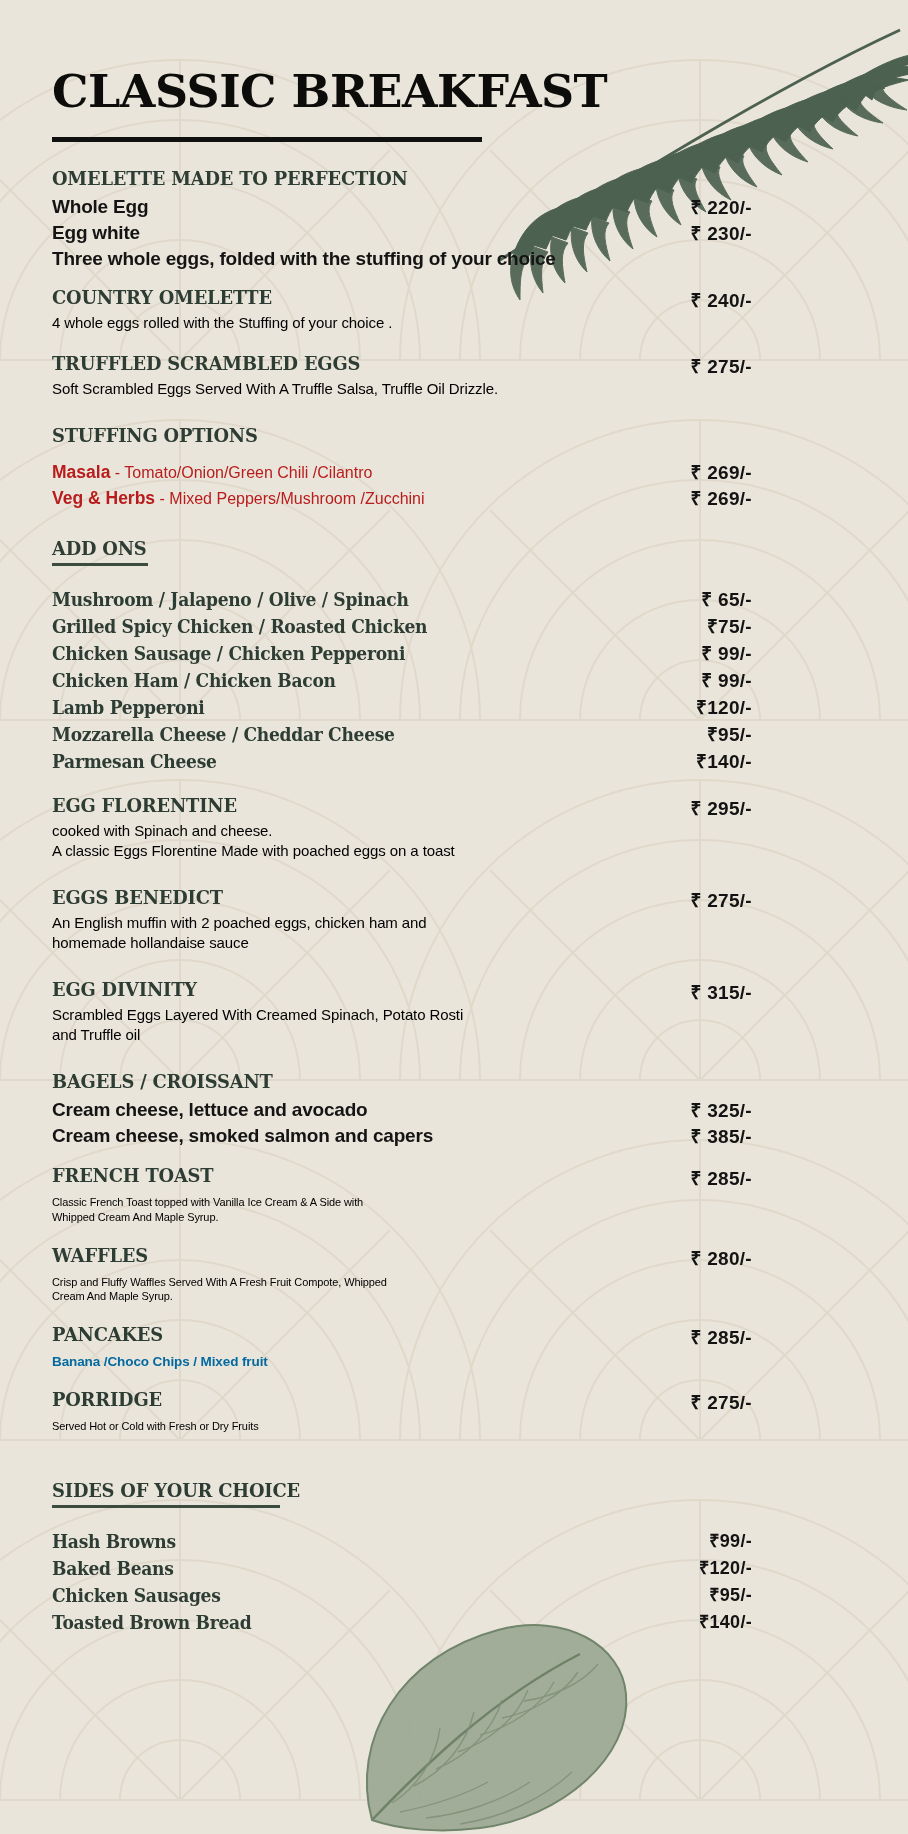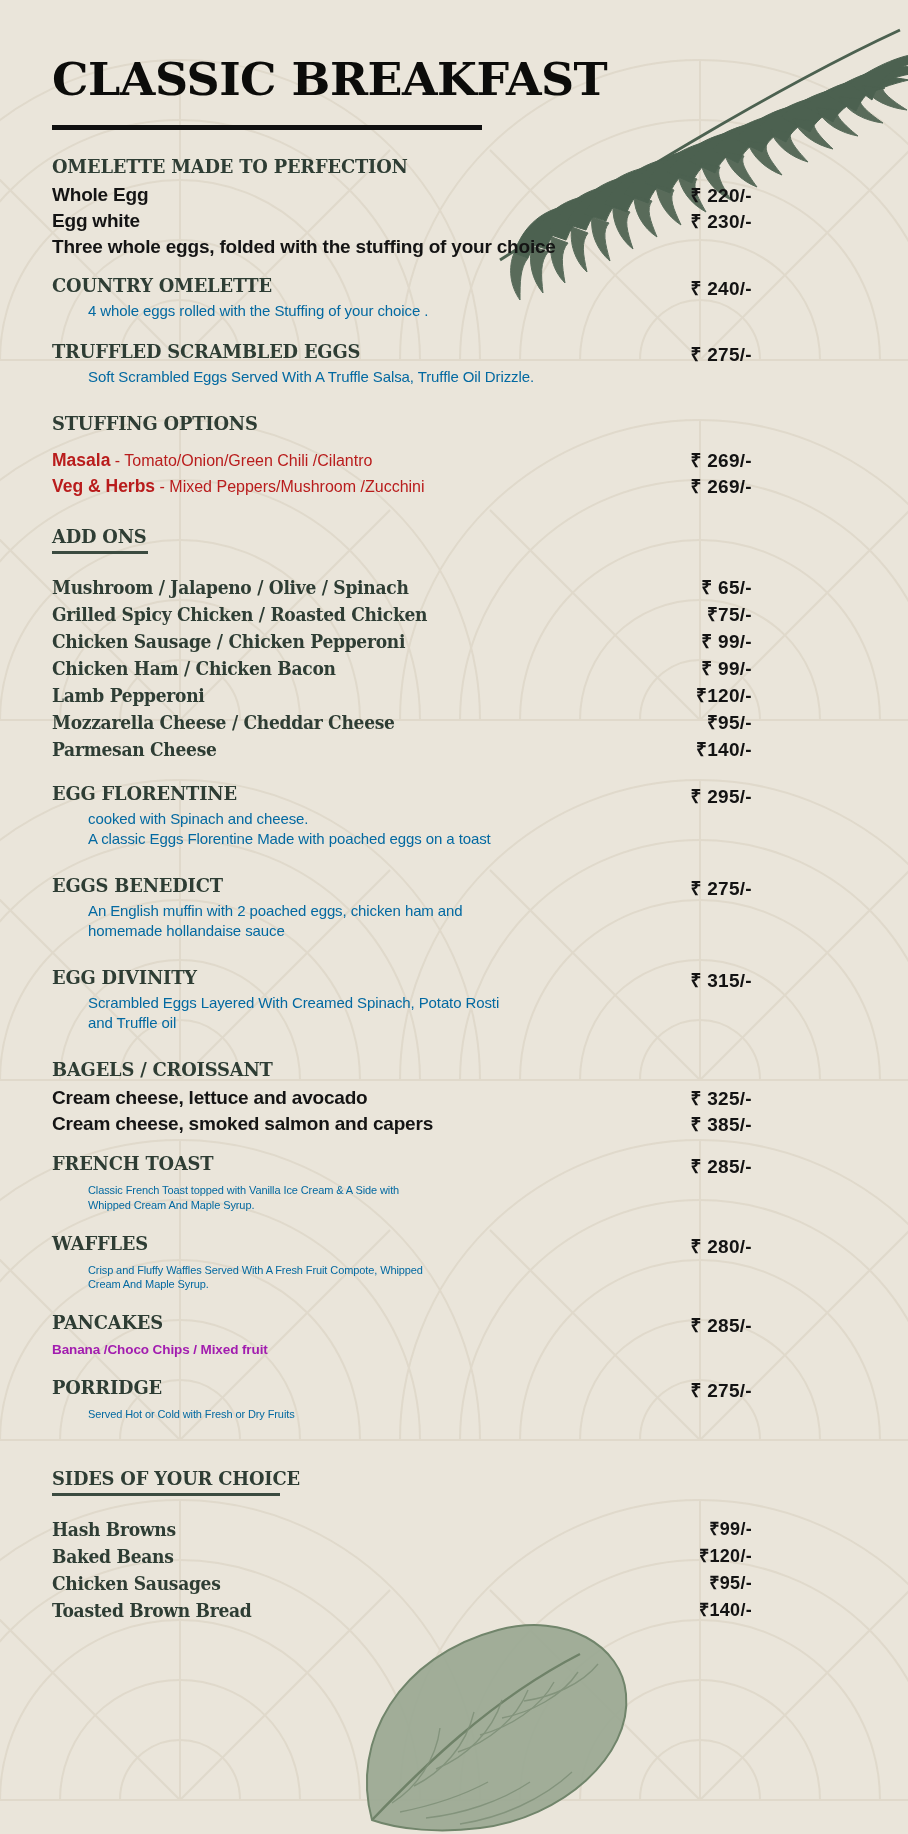--- a/index.html
+++ b/index.html
@@ -11,21 +11,21 @@
     overflow:hidden;position:relative;
   }
   #page{position:absolute;inset:0;overflow:hidden;}
   #wm-svg{position:absolute;left:0;top:0;width:908px;height:1834px;pointer-events:none;}
 
   
   #palm{position:absolute;left:470px;top:10px;width:440px;height:300px;pointer-events:none;}
   #leaf{position:absolute;left:330px;top:1620px;width:300px;height:215px;pointer-events:none;}
 
   
-  #content{position:absolute;left:52px;top:0;width:700px;}
+  #content{position:absolute;left:52px;top:12px;width:700px;}
 
   .title{
     font-family:"DejaVu Serif", serif;
     font-weight:700;
     font-size:45px;
     letter-spacing:-0.5px;
     color:#0C0C0A;
     margin:56px 0 0 0;
     line-height:1.05;
     transform:scaleX(1.02);
@@ -59,33 +59,33 @@
   }
   .price.sm{font-size:18px;}
 
   .item-bold{
     font-family:"Liberation Sans", sans-serif;
     font-weight:700;font-size:19px;color:#141414;
     line-height:1.32;letter-spacing:-.2px;
   }
   .desc{
     font-family:"Liberation Sans", sans-serif;
-    font-weight:400;font-size:15px;color:#0369a1;
-    line-height:1.34;letter-spacing:-.1px;margin-left:36px;
+    font-weight:400;font-size:15px;color:#000000;
+    line-height:1.34;letter-spacing:-.1px;
   }
   .desc.tiny{font-size:11px;line-height:1.35;}
   .stuff{font-size:16px;color:#b91c1c;line-height:1.5;}
   .stuff b{font-weight:700;font-size:17.5px;}
   .addon{
     font-family:"DejaVu Serif", serif;
     font-weight:700;font-size:18px;color:#2E3D34;
     line-height:1.5;letter-spacing:-.3px;
     transform:scaleX(.95);transform-origin:left center;
   }
-  .pan-sub{font-weight:700;font-size:13.5px;color:#a21caf;letter-spacing:-.1px;}
+  .pan-sub{font-weight:700;font-size:13.5px;color:#0369a1;letter-spacing:-.1px;}
 
   .sp4{height:4px;}
   .sp12{height:12px;}
   .sp16{height:16px;}
   .sp20{height:20px;}
   .sp26{height:26px;}
 </style>
 </head>
 <body>
 

